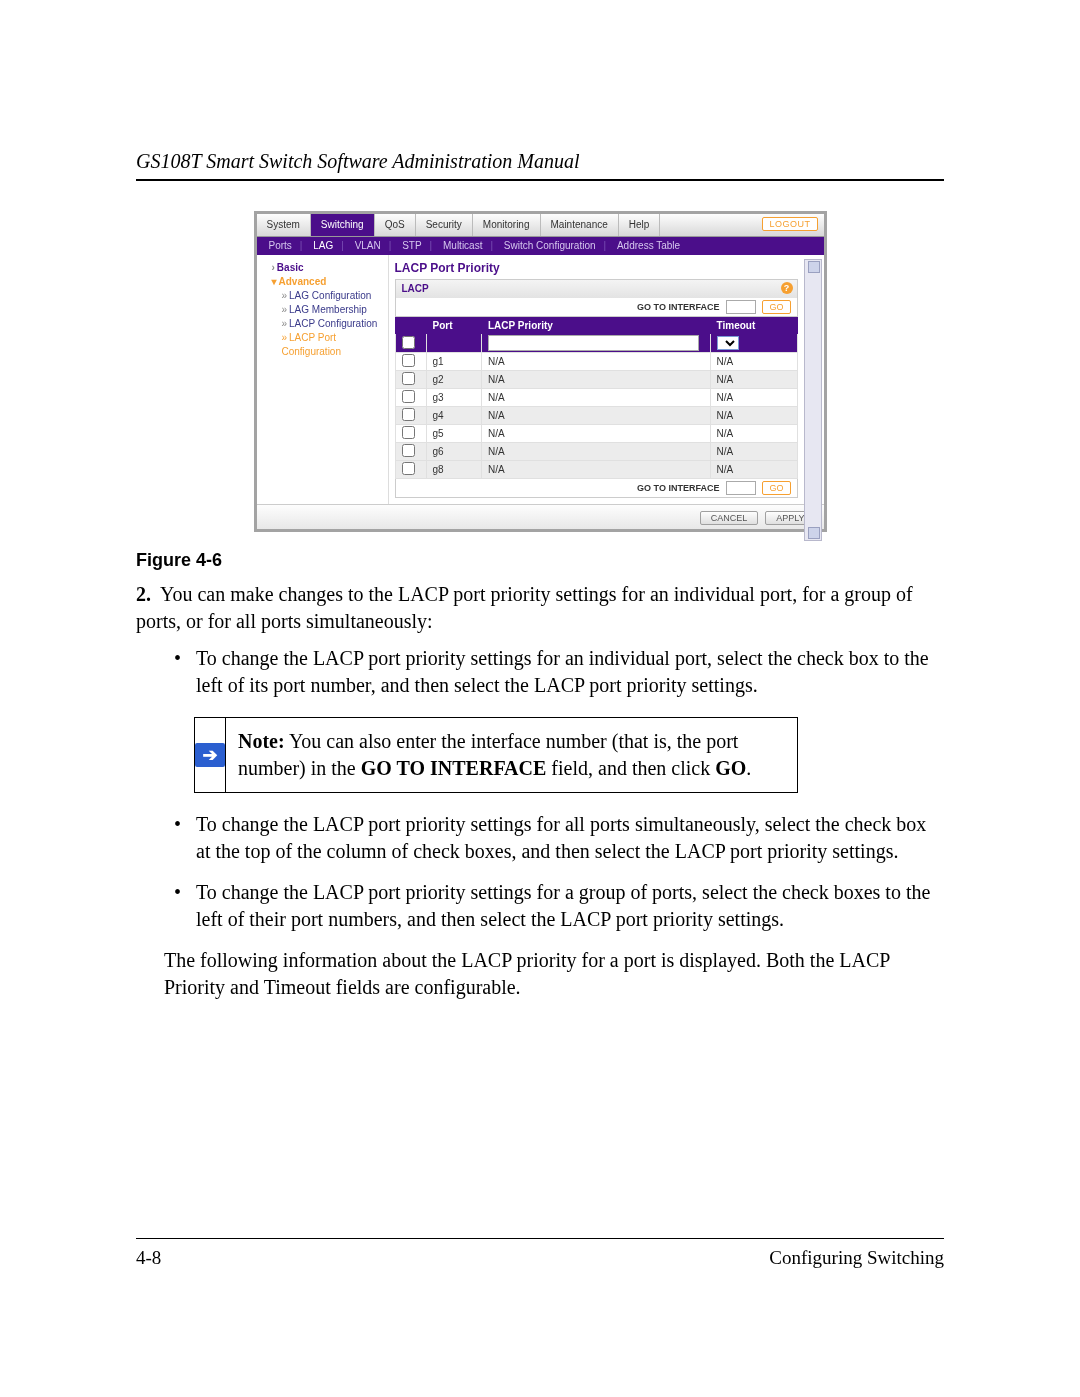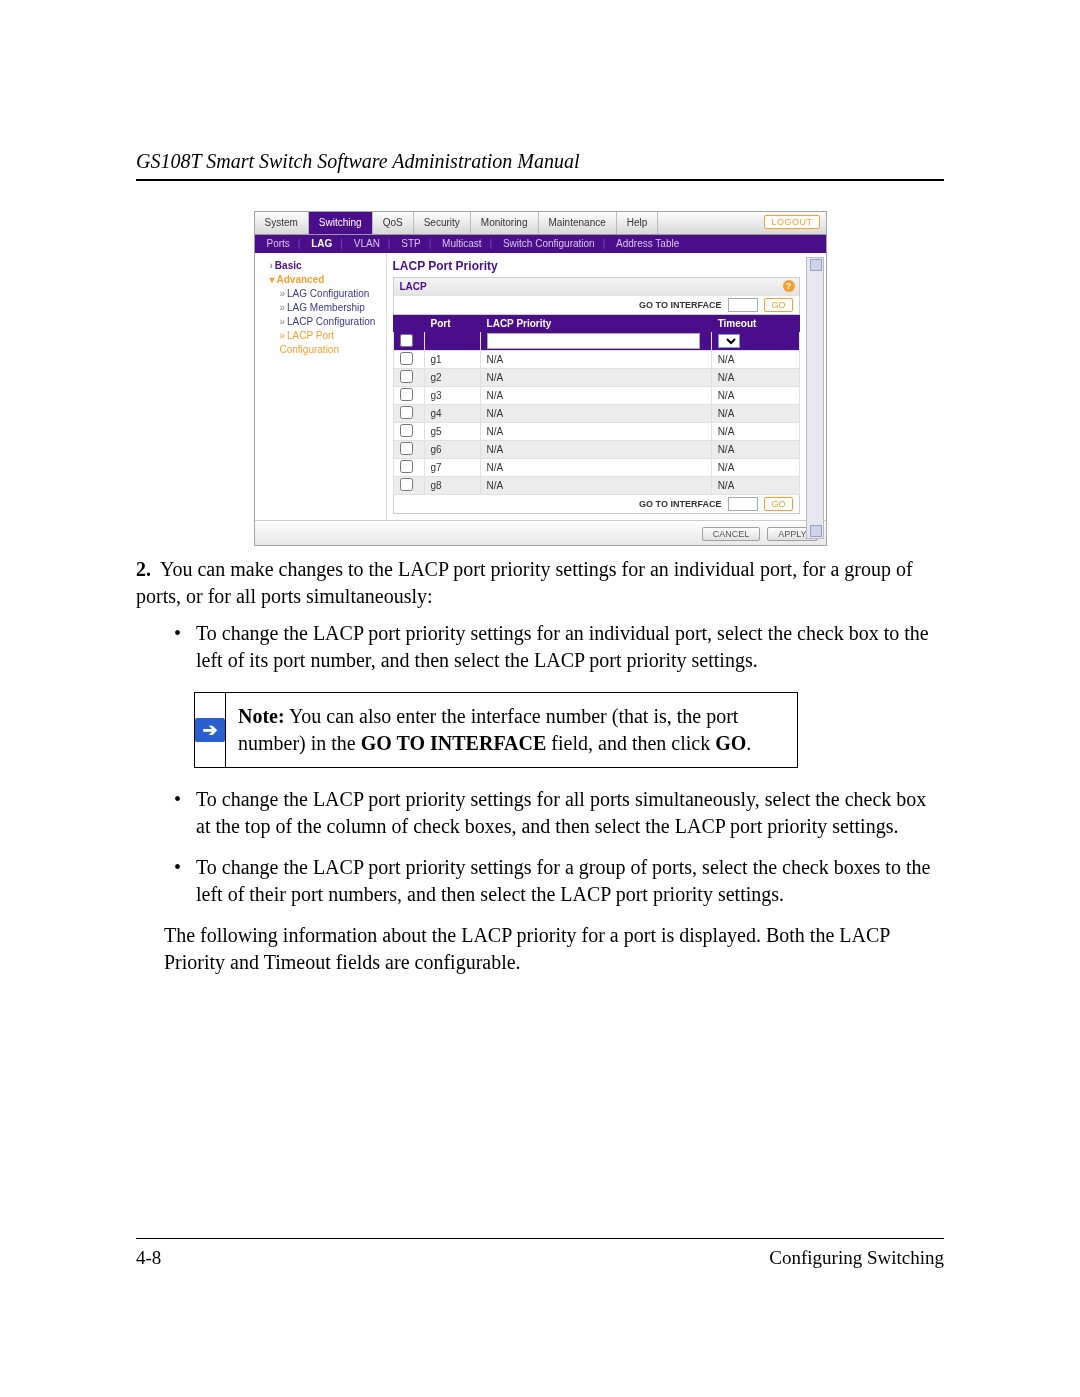--- a/index.html
+++ b/index.html
@@ -29,21 +29,21 @@
     margin: 0 0 30px 0;
   }
   .hr.thin { border-top: 1px solid #000; }
 
   
   .fig-wrap {
     margin: 0 auto;
     width: 573px;
   }
   .fig-border {
-    border: 1px solid #a3a3a3;
+    border: 3px solid #a3a3a3;
     background: #fff;
   }
   .sw-panel {
     font-family: Arial, Helvetica, sans-serif;
     font-size: 10px;
     color: #333;
   }
   .tabbar {
     display: flex;
     align-items: center;
@@ -77,21 +77,21 @@
   .subbar {
     background: #4b0e8a;
     color: #d6c7ef;
     height: 18px;
     padding: 0 8px;
     line-height: 18px;
     font-size: 10px;
   }
   .subbar span { padding: 0 4px; text-align: center; }
   .subbar .sep { color: #7a50b5; }
-  .subbar .sel { color: #fff; font-weight: bold; }
+  .subbar .sel { color: #fff; font-weight: normal; }
   .sw-body {
     display: flex;
     background: #fff;
     padding-left: 7px;
   }
   .sidebar {
     width: 112px;
     padding: 6px 4px 6px 8px;
     font-size: 10px;
     line-height: 14px;
@@ -397,26 +397,20 @@
                     <td>g5</td>
                     <td>N/A</td>
                     <td>N/A</td>
                   </tr>
               <tr class="alt">
                     <td><input type="checkbox" style=""></td>
                     <td>g6</td>
                     <td>N/A</td>
                     <td>N/A</td>
                   </tr>
-              <tr>
-                    <td><input type="checkbox" style=""></td>
-                    <td>g7</td>
-                    <td>N/A</td>
-                    <td>N/A</td>
-                  </tr>
               <tr class="alt">
                     <td><input type="checkbox" style=""></td>
                     <td>g8</td>
                     <td>N/A</td>
                     <td>N/A</td>
                   </tr>
             </tbody>
               </table>
 
             <div class="goto" style="border-top:none">
@@ -428,20 +422,21 @@
         </div>
       </div>
 
       <div class="under-buttons">
         <span class="graybtn">CANCEL</span>
         <span class="graybtn">APPLY</span>
       </div>
     </div>
   </div>
 
+  <div class="caption">Figure 4-6</div>
 
   <div class="step">
     <span class="num">2.</span><span>You can make changes to the LACP port priority settings for an individual port, for a group of ports, or for all ports simultaneously:</span>
   </div>
 
   <ul class="bullets">
     <li>To change the LACP port priority settings for an individual port, select the check box to the left of its port number, and then select the LACP port priority settings.</li>
   </ul>
 
   <div class="note-box">

